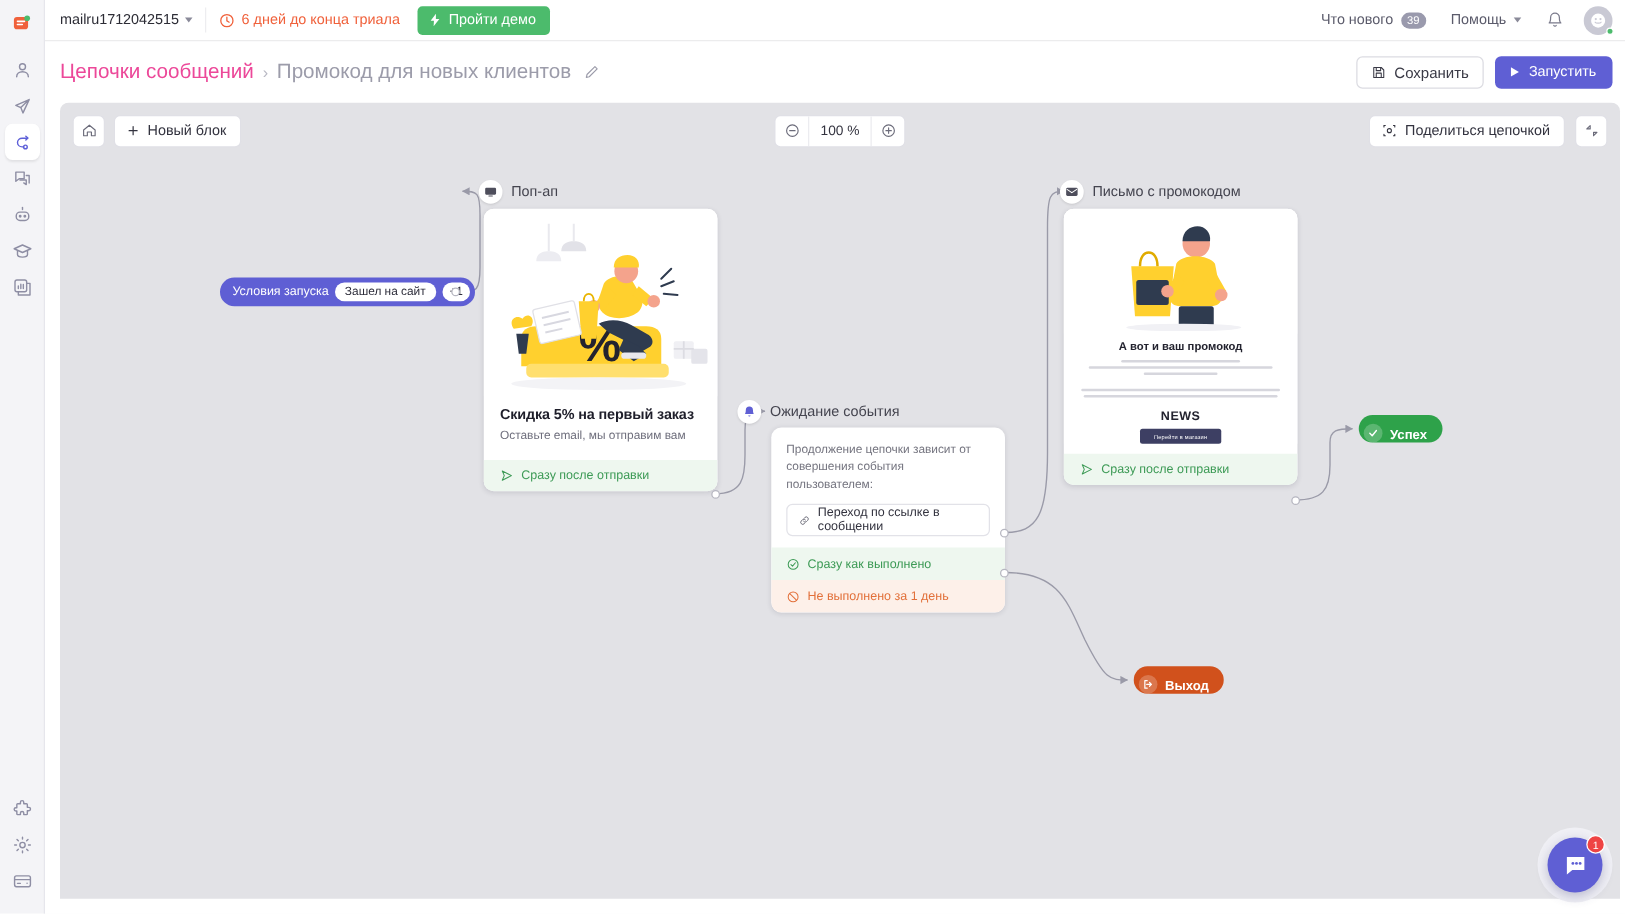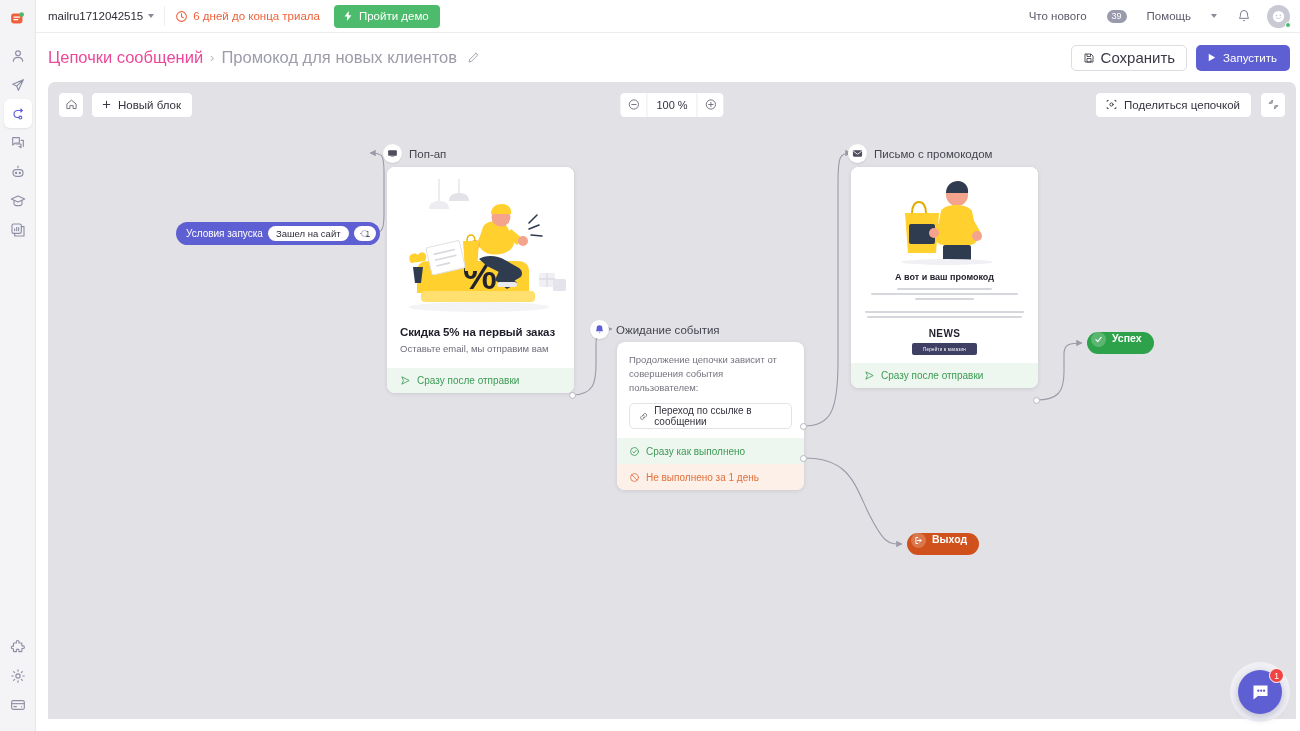--- a/index.html
+++ b/index.html
@@ -44,21 +44,21 @@
   .acct { display: flex; align-items: center; gap: 5px; font-size: 11.5px; color: #2c2c35; cursor: pointer; }
   .chev { width: 0; height: 0; border-left: 3.5px solid transparent; border-right: 3.5px solid transparent; border-top: 4px solid #8a8a99; display:inline-block; }
   .vdiv { width: 1px; height: 20px; background: #ededf0; margin: 0 10px; }
   .trial { display: flex; align-items: center; gap: 5px; font-size: 11.5px; color: #f0613b; cursor: pointer; }
   .btn-demo {
     margin-left: 14px; height: 23px; padding: 0 11px 0 8px;
     background: #4cbb6c; color: #fff; border: 0; border-radius: 4px;
     font-size: 11.5px; font-family: inherit; display: flex; align-items: center; gap: 5px; cursor: pointer;
   }
   .topbar-right { margin-left: auto; display: flex; align-items: center; gap: 0; }
-  .tb-link { font-size: 11.5px; color: #5b5b6b; display: flex; align-items: center; gap: 20px; cursor: pointer; padding: 0 10px; }
+  .tb-link { font-size: 11.5px; color: #5b5b6b; display: flex; align-items: center; gap: 6px; cursor: pointer; padding: 0 10px; }
   .badge-cnt { background: #9a9aad; color: #fff; font-size: 9px; border-radius: 8px; padding: 1px 5px; line-height: 11px; }
   .bell { padding: 0 10px; color: #7b7b8c; cursor: pointer; display:flex; }
   .avatar {
     width: 23px; height: 23px; border-radius: 50%; background: #c9c9d4; margin-left: 6px;
     position: relative; display: flex; align-items: center; justify-content: center; cursor: pointer;
   }
   .avatar .dot { position: absolute; right: -1px; bottom: 0px; width: 6px; height: 6px; border-radius: 50%; background: #4cbb6c; border: 1px solid #fff; }
 
   
   .header {
@@ -66,21 +66,21 @@
     background: #ffffff; display: flex; align-items: center; padding: 0 10px 0 12px;
     z-index: 25;
   }
   .title-main { font-size: 16.5px; color: #ec4899; font-weight: 400; }
   .title-sep { color: #b9b9c4; margin: 0 7px; font-size: 13px; }
   .title-sub { font-size: 16.5px; color: #9c9caa; font-weight: 400; }
   .pencil { margin-left: 10px; color: #9c9caa; cursor: pointer; display:flex; }
   .header-right { margin-left: auto; display: flex; align-items: center; gap: 9px; }
   .btn-save {
     height: 26px; padding: 0 11px; border: 1px solid #dcdce2; background: #fff; border-radius: 5px;
-    font-size: 15px; color: #3a3a46; display: flex; align-items: center; gap: 6px; cursor: pointer; font-family: inherit;
+    font-size: 12px; color: #3a3a46; display: flex; align-items: center; gap: 6px; cursor: pointer; font-family: inherit;
   }
   .btn-run {
     height: 26px; padding: 0 13px 0 10px; border: 0; background: #5f5fd4; border-radius: 5px;
     font-size: 11.5px; color: #fff; display: flex; align-items: center; gap: 6px; cursor: pointer; font-family: inherit;
   }
 
   
   .canvas-wrap {
     position: absolute; left: 48px; top: 82px; width: 1248px; height: 637px;
     background: #e2e2e6; border-radius: 7px 7px 0 0; overflow: hidden;
@@ -153,21 +153,21 @@
   .trigger {
     position:absolute; left:128px; top:140px; height:23px; background:#5f5fd4; border-radius:12px;
     display:flex; align-items:center; padding:0 4px 0 10px; gap:5px;
   }
   .trigger .tl { font-size:10px; color:#fff; }
   .trig-chip { background:#fff; border-radius:10px; height:15px; padding:0 8px; display:flex; align-items:center; font-size:9.5px; color:#2d2d3a; }
   .trig-plus { background:#fff; border-radius:10px; height:15px; padding:0 6px; display:flex; align-items:center; font-size:9.5px; color:#2d2d3a; }
 
   
   .pill-end {
-    position:absolute; height:22px; border-radius:11px; display:flex; align-items:flex-start; gap:6px;
+    position:absolute; height:22px; border-radius:11px; display:flex; align-items:flex-end; gap:6px;
     padding:0 12px 0 4px; font-size:10.5px; color:#fff; font-weight:bold;
   }
   .pill-ok { left:1039px; top:250px; background:#2ea24a; }
   .pill-exit { left:859px; top:451px; background:#d1511c; }
   .pill-ico { width:15px; height:15px; border-radius:50%; background:rgba(255,255,255,.22); display:flex; align-items:center; justify-content:center; }
 
   
   .fab {
     position:absolute; right:18px; bottom:17px; width:44px; height:44px; border-radius:50%;
     background:#5f5fd4; display:flex; align-items:center; justify-content:center; cursor:pointer;

